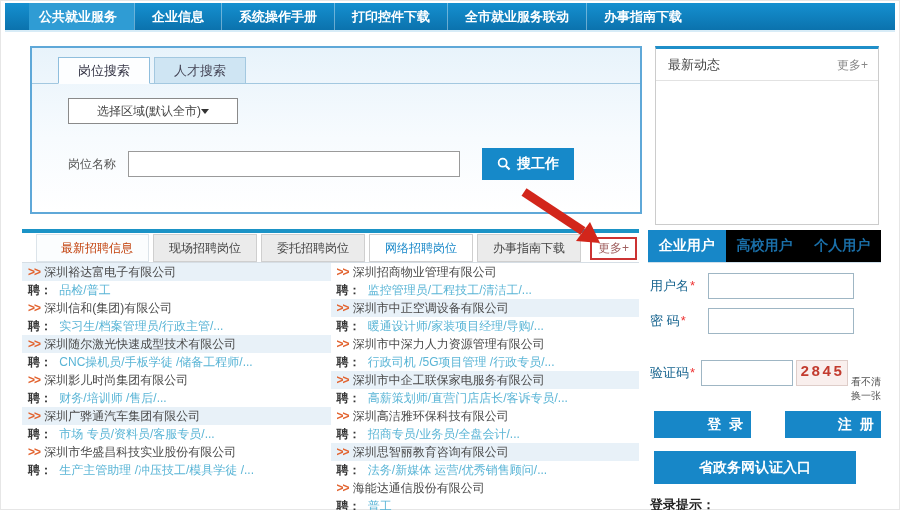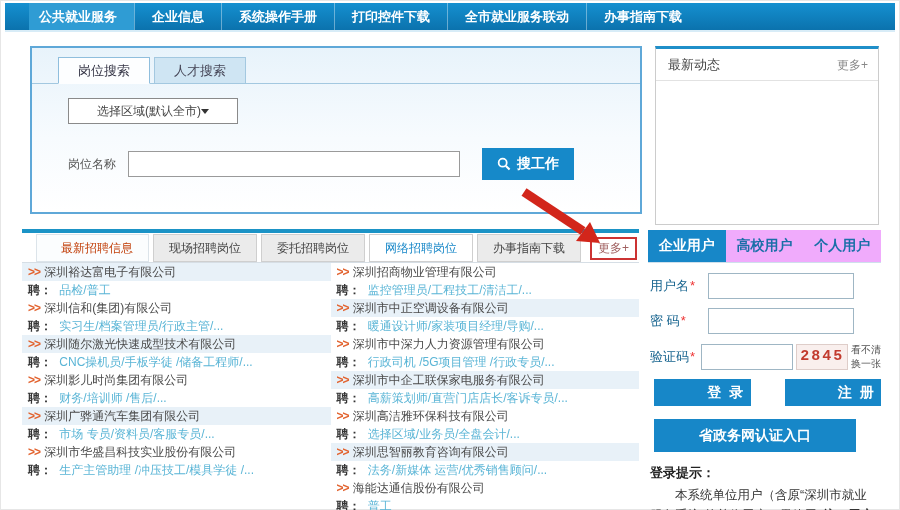--- a/index.html
+++ b/index.html
@@ -66,32 +66,32 @@
   .job-company .marker{color:#e2632f;font-weight:bold;margin-right:1px;letter-spacing:-1px;}
   .job-jobs{height:18px;line-height:18px;padding-left:6px;font-size:12px;color:#5ab5d6;
             white-space:nowrap;overflow:hidden;cursor:pointer;}
   .job-jobs .hire{color:#333;font-weight:bold;margin-right:4px;}
   .job-block.even .job-company{background:#e8f1f8;}
 
   
   .login-panel{position:absolute;left:648px;top:230px;width:233px;height:280px;overflow:hidden;}
   .lg-tabs{display:flex;height:32px;border-bottom:1px solid #cfe0ec;}
   .lg-tab{flex:1;display:flex;align-items:center;justify-content:center;font-size:14px;
-          font-weight:bold;color:#1a6fa8;background:#f0abfc;cursor:pointer;white-space:nowrap;}
+          font-weight:bold;color:#1a6fa8;background:#000000;cursor:pointer;white-space:nowrap;}
   .lg-tab.active{background:#1787c8;color:#fff;}
   .lg-form{padding:10px 0 0 2px;}
   .lrow{display:flex;align-items:center;margin-bottom:9px;}
   .llabel{width:58px;font-size:13px;color:#17648f;white-space:nowrap;}
   .star{color:#e33;margin-left:1px;}
   .lin{height:22px;border:1px solid #9fb6c4;width:140px;box-sizing:content-box;}
   .lin.captcha{width:86px;}
   .cap-box{width:56px;height:24px;margin-left:3px;display:flex;align-items:center;justify-content:center;
            background:#f9efed;border:1px solid #decdc9;color:#c23b2e;font-size:15px;font-weight:bold;
            letter-spacing:2px;font-family:Liberation Mono, monospace;cursor:pointer;}
-  .cap-refresh{margin-left:3px;font-size:10px;color:#555;line-height:1.35;cursor:pointer;white-space:nowrap;}
+  .cap-refresh{margin-left:3px;font-size:10px;color:#555;line-height:1.35;cursor:pointer;white-space:nowrap;margin-top:32px;}
   .lg-btns{display:flex;gap:34px;margin:4px 0 0 4px;}
   .lg-btn{width:76px;height:27px;background:#1787c8;color:#fff;font-size:14px;font-weight:bold;
           display:flex;align-items:center;justify-content:center;letter-spacing:2px;cursor:pointer;padding-left:48px;}
   .lg-gov{margin:13px 0 0 4px;width:202px;height:33px;background:#1787c8;color:#fff;font-size:14px;
           font-weight:bold;display:flex;align-items:center;justify-content:center;cursor:pointer;}
   .lg-tips{margin-top:12px;padding-right:4px;}
   .tips-title{font-size:13px;font-weight:bold;color:#222;}
   .tips-p{font-size:12.5px;color:#333;line-height:1.6;margin:3px 0 0 0;}
   .tips-p.first{text-indent:2em;}
   .tips-p .u{font-weight:bold;text-decoration:underline;}
@@ -287,21 +287,21 @@
               <span>高薪策划师/直营门店店长/客诉专员/...</span>
             </div>
           </div>
           <div class="job-block">
             <div class="job-company">
               <span class="marker">&gt;&gt;</span>
               <span>深圳高洁雅环保科技有限公司</span>
             </div>
             <div class="job-jobs">
               <span class="hire">聘：</span>
-              <span>选择区域/业务员/全盘会计/...</span>
+              <span>招商专员/业务员/全盘会计/...</span>
             </div>
           </div>
           <div class="job-block even">
             <div class="job-company">
               <span class="marker">&gt;&gt;</span>
               <span>深圳思智丽教育咨询有限公司</span>
             </div>
             <div class="job-jobs">
               <span class="hire">聘：</span>
               <span>法务/新媒体 运营/优秀销售顾问/...</span>

